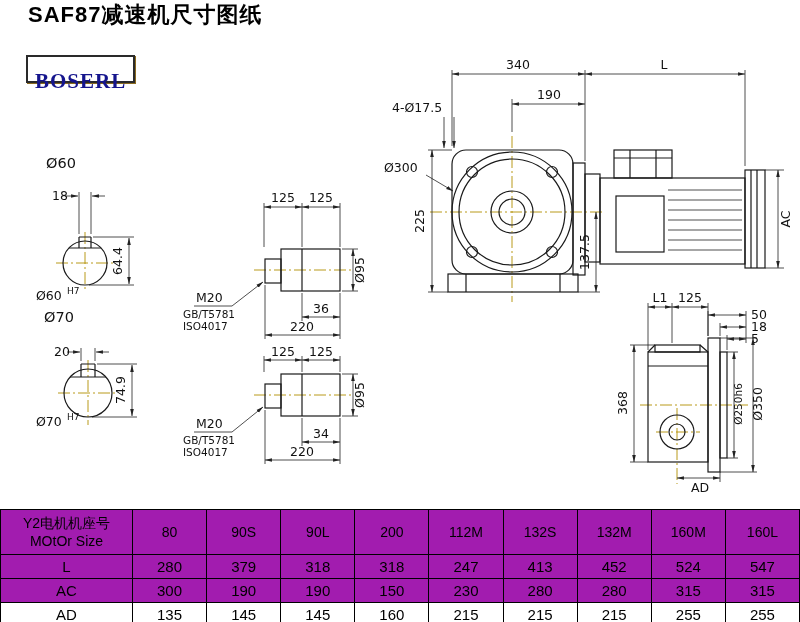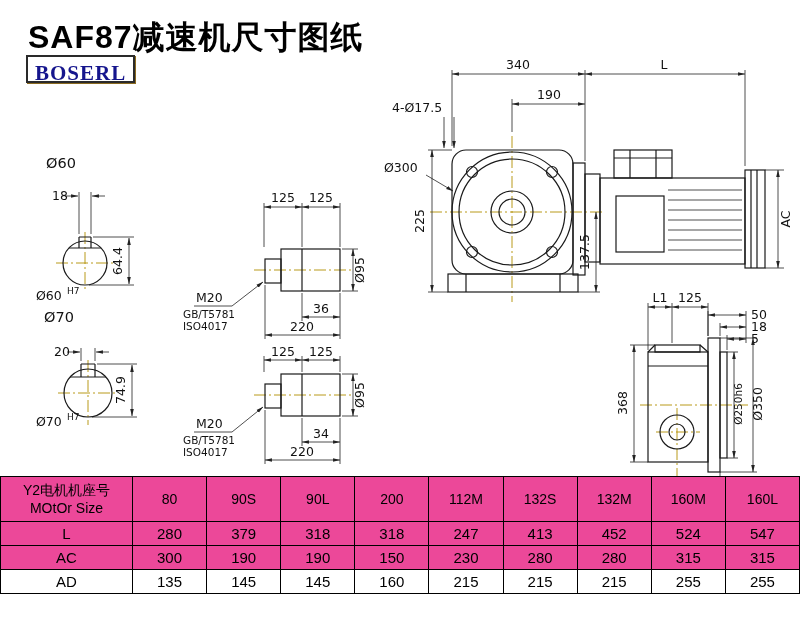--- a/index.html
+++ b/index.html
@@ -1,33 +1,33 @@
 <!DOCTYPE html>
 <html><head>
 <meta charset="utf-8">
 <style>
   *{box-sizing:border-box}
   html,body{margin:0;padding:0}
   body{width:800px;height:622px;background:#fff;position:relative;overflow:hidden;
        font-family:"Liberation Sans","DejaVu Sans",sans-serif;color:#111}
-  .page-title{position:absolute;left:28px;top:16px;font-size:32px;font-weight:bold;
+  .page-title{position:absolute;left:28px;top:0;font-size:22px;font-weight:bold;
               letter-spacing:1px;white-space:nowrap;color:#000}
   .brand-box{position:absolute;left:26px;top:55px;height:28px;line-height:24px;
-             border:2px solid #2a2a2a;box-shadow:1px 1px 0 #8a6a20;padding:4px 7px;background:#fff;
+             border:2px solid #2a2a2a;box-shadow:1px 1px 0 #8a6a20;padding:12px 7px;background:#fff;
              font-family:"Liberation Serif","DejaVu Serif",serif;font-size:21px;font-weight:bold;
              color:#15158d;letter-spacing:1px}
   svg.drawing{position:absolute;left:0;top:0}
   .ol{stroke:#1a1a1a;stroke-width:1.2;fill:none}
   .dm{stroke:#222;stroke-width:0.8;fill:none}
   .cl{stroke:#b18f00;stroke-width:0.9;fill:none;stroke-dasharray:12 3 2 3}
   svg text{font-family:"DejaVu Sans","Liberation Sans",sans-serif;font-size:12.5px;fill:#111}
   svg text.lg{font-size:14.5px}
   svg text.sm{font-size:10.5px}
   svg text.sp{font-size:9px}
-  .dim-table{position:absolute;left:0;top:476px;width:800px;height:94px;background:#ec4899}
+  .dim-table{position:absolute;left:0;top:509px;width:800px;height:94px;background:#a21caf}
   .dim-table table{width:100%;height:100%;border-collapse:collapse;table-layout:fixed}
   .dim-table td,.dim-table th{border:1px solid #000;text-align:center;vertical-align:middle;
                               padding:0;font-size:15px;font-weight:normal;color:#000}
   .dim-table col.c0{width:132px}
   .dim-table tr.hdr{height:45px}
   .dim-table tr.hdr th{font-size:14px}
   .dim-table tr.r{height:24px}
   .dim-table .u{}
 </style>
 </head>

